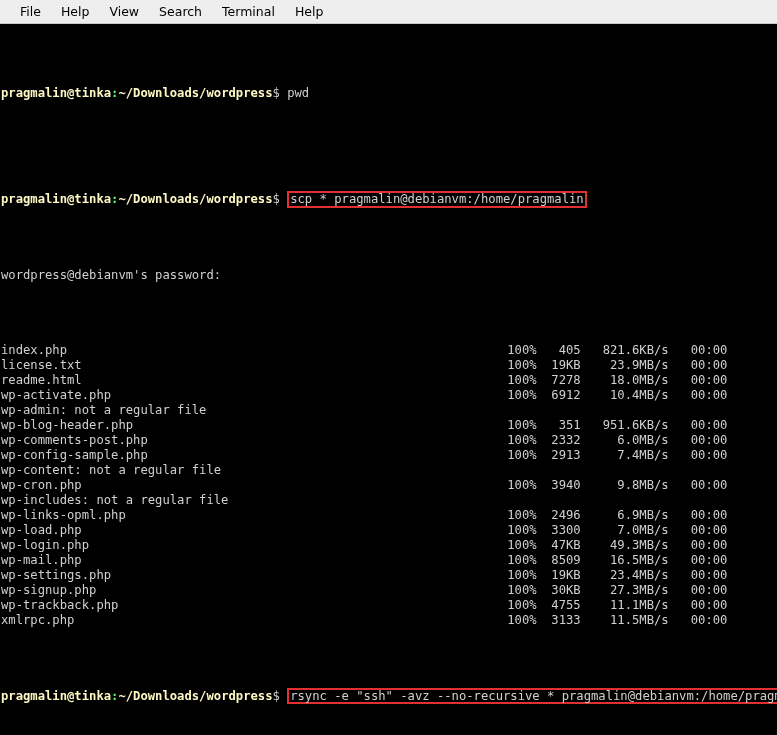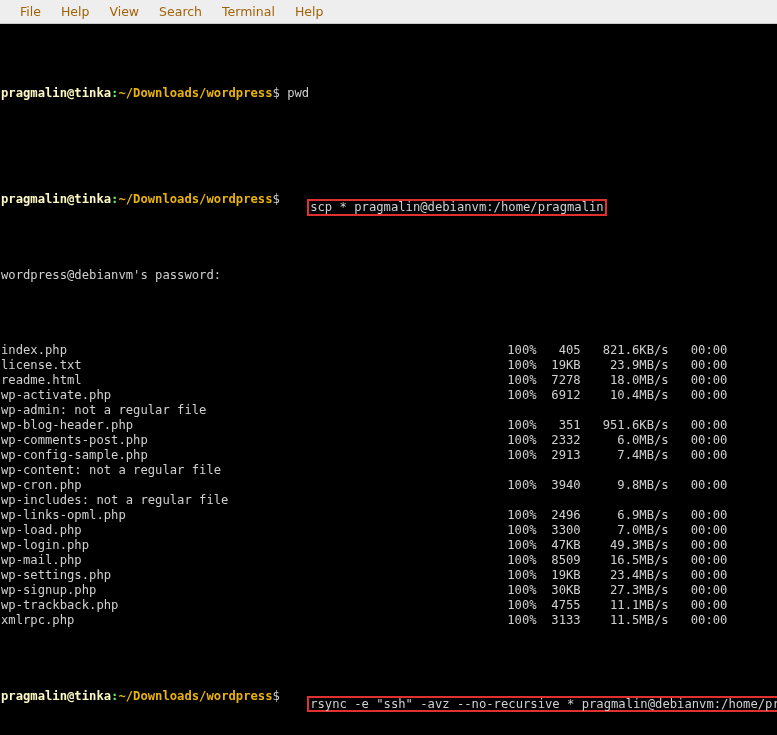--- a/index.html
+++ b/index.html
@@ -10,21 +10,21 @@
     overflow: hidden;
     background: #000000;
     font-family: "DejaVu Sans Mono", "Menlo", "Consolas", monospace;
     font-size: 12.2px;
     line-height: 15px;
     color: #d0d0d0;
   }
   
   .menubar {
     background: #eeeeee;
-    color: #a16207;
+    color: #000000;
     font-family: "DejaVu Sans", Arial, sans-serif;
     font-size: 12.5px;
     height: 23px;
     display: flex;
     align-items: center;
     border-bottom: 1px solid #c9c9c9;
     user-select: none;
   }
   .menubar .sp-left { width: 10px; }
   .menu-item {
@@ -32,30 +32,29 @@
     cursor: default;
   }
   
   .terminal {
     padding: 2px 1px 1px 1px;
     white-space: pre;
   }
   .row { white-space: pre; }
   .prompt-user { color: #fef9c3; font-weight: bold; }
   .prompt-colon { color: #55ff55; font-weight: bold; }
-  .prompt-path { color: #eab308; font-weight: bold; }
+  .prompt-path { color: #fef9c3; font-weight: bold; }
   .prompt-dollar { color: #d0d0d0; }
   .highlight {
     border: 2px solid #e03030;
     padding: 0 1px;
     display: inline-block;
     line-height: 12.5px;
     position: relative;
-    top: 8px;
-    margin-left: 20px;
+    top: 0;
   }
 </style>
 </head>
 <body>
 
 <div class="menubar">
   <div class="sp-left"></div>
   <div class="menu-item">File</div>
   <div class="menu-item">Help</div>
   <div class="menu-item">View</div>

